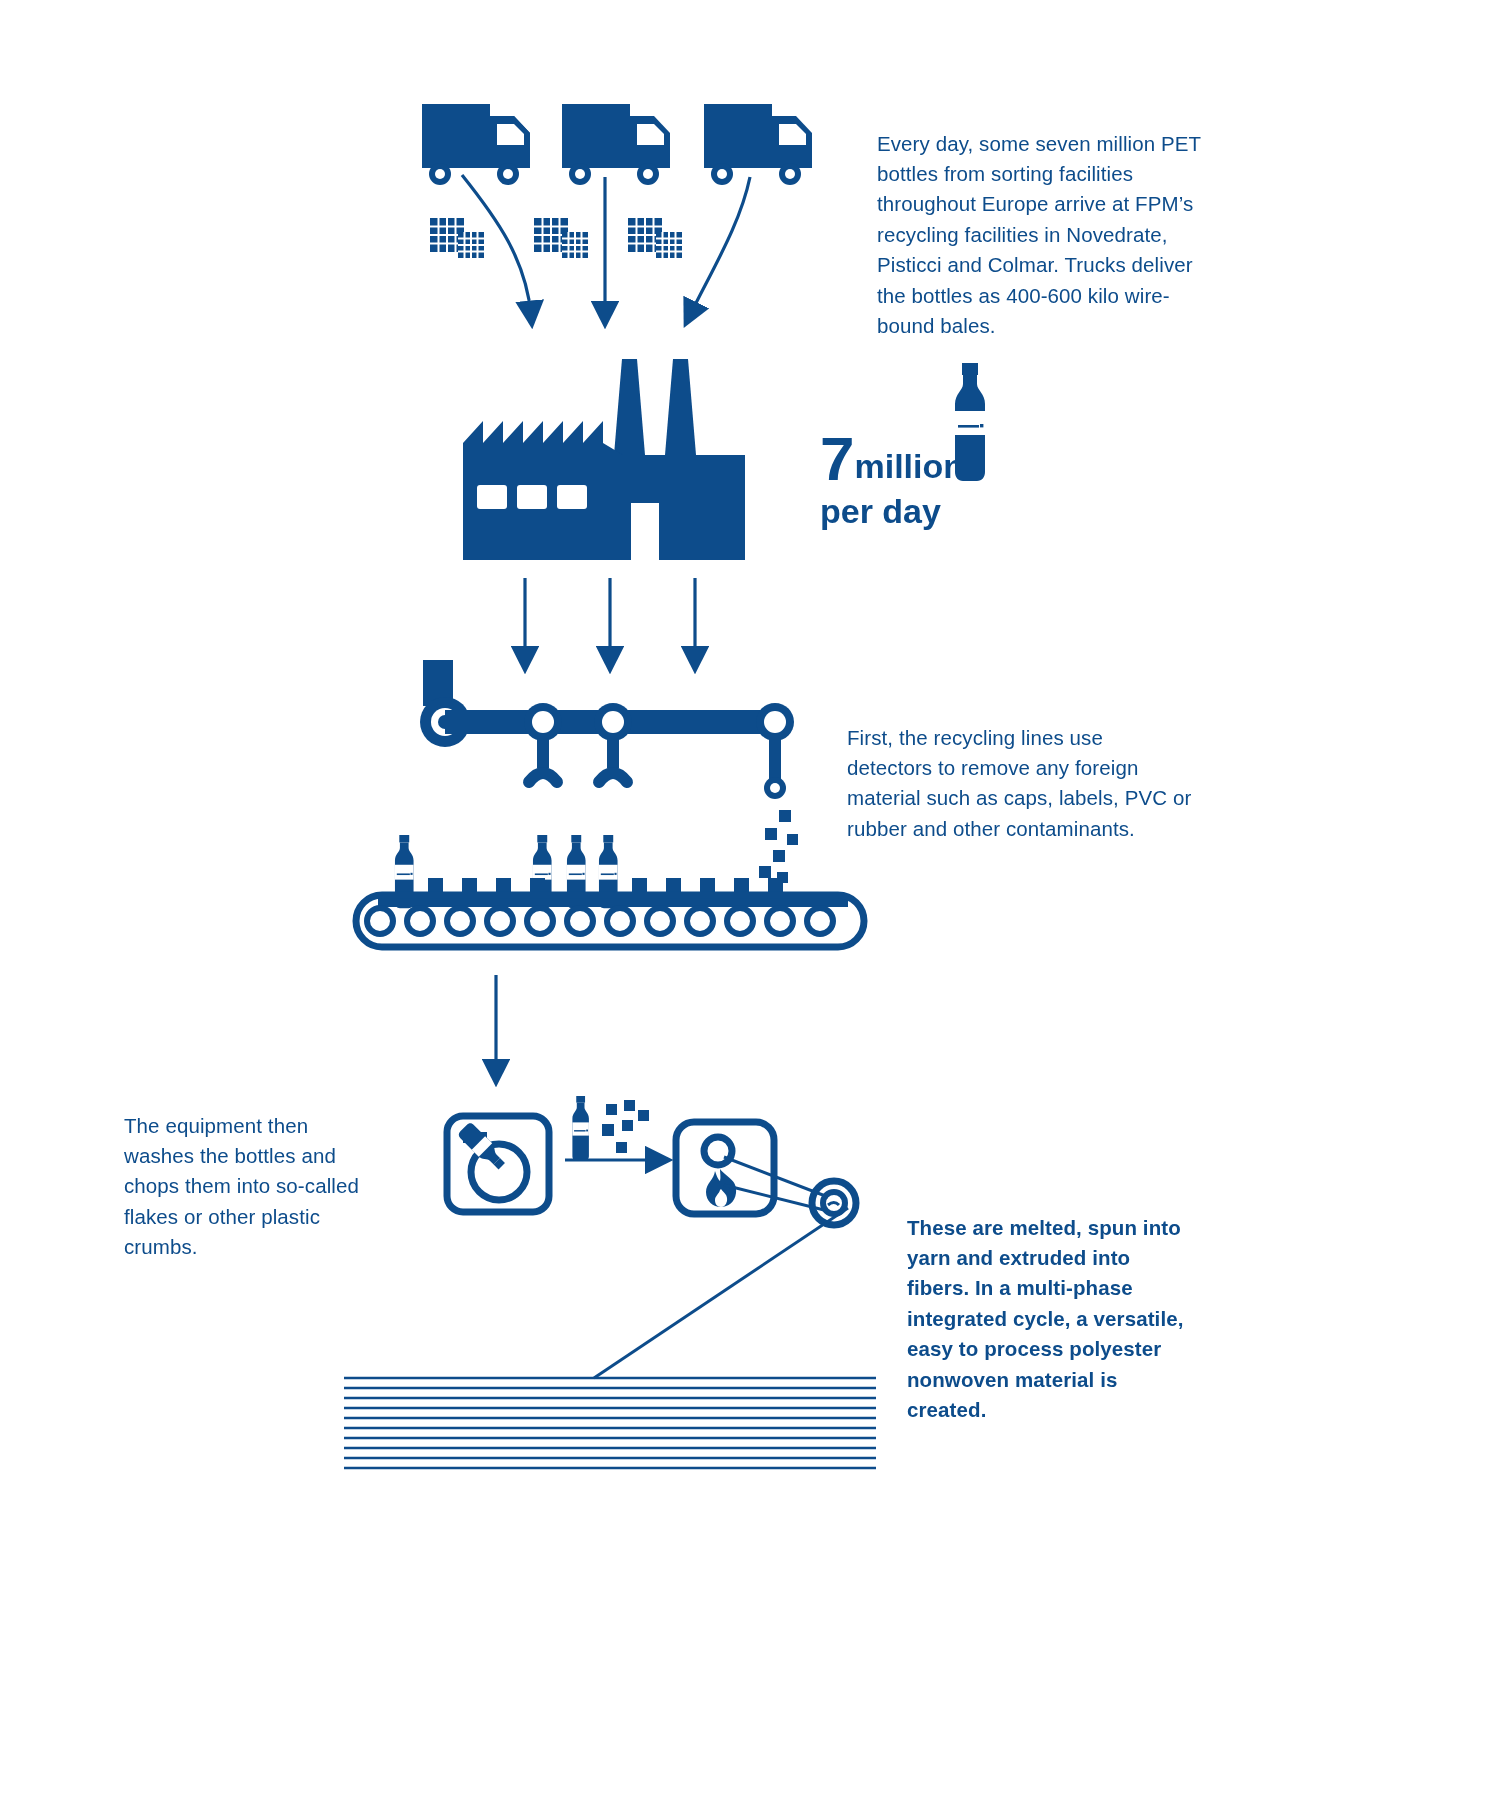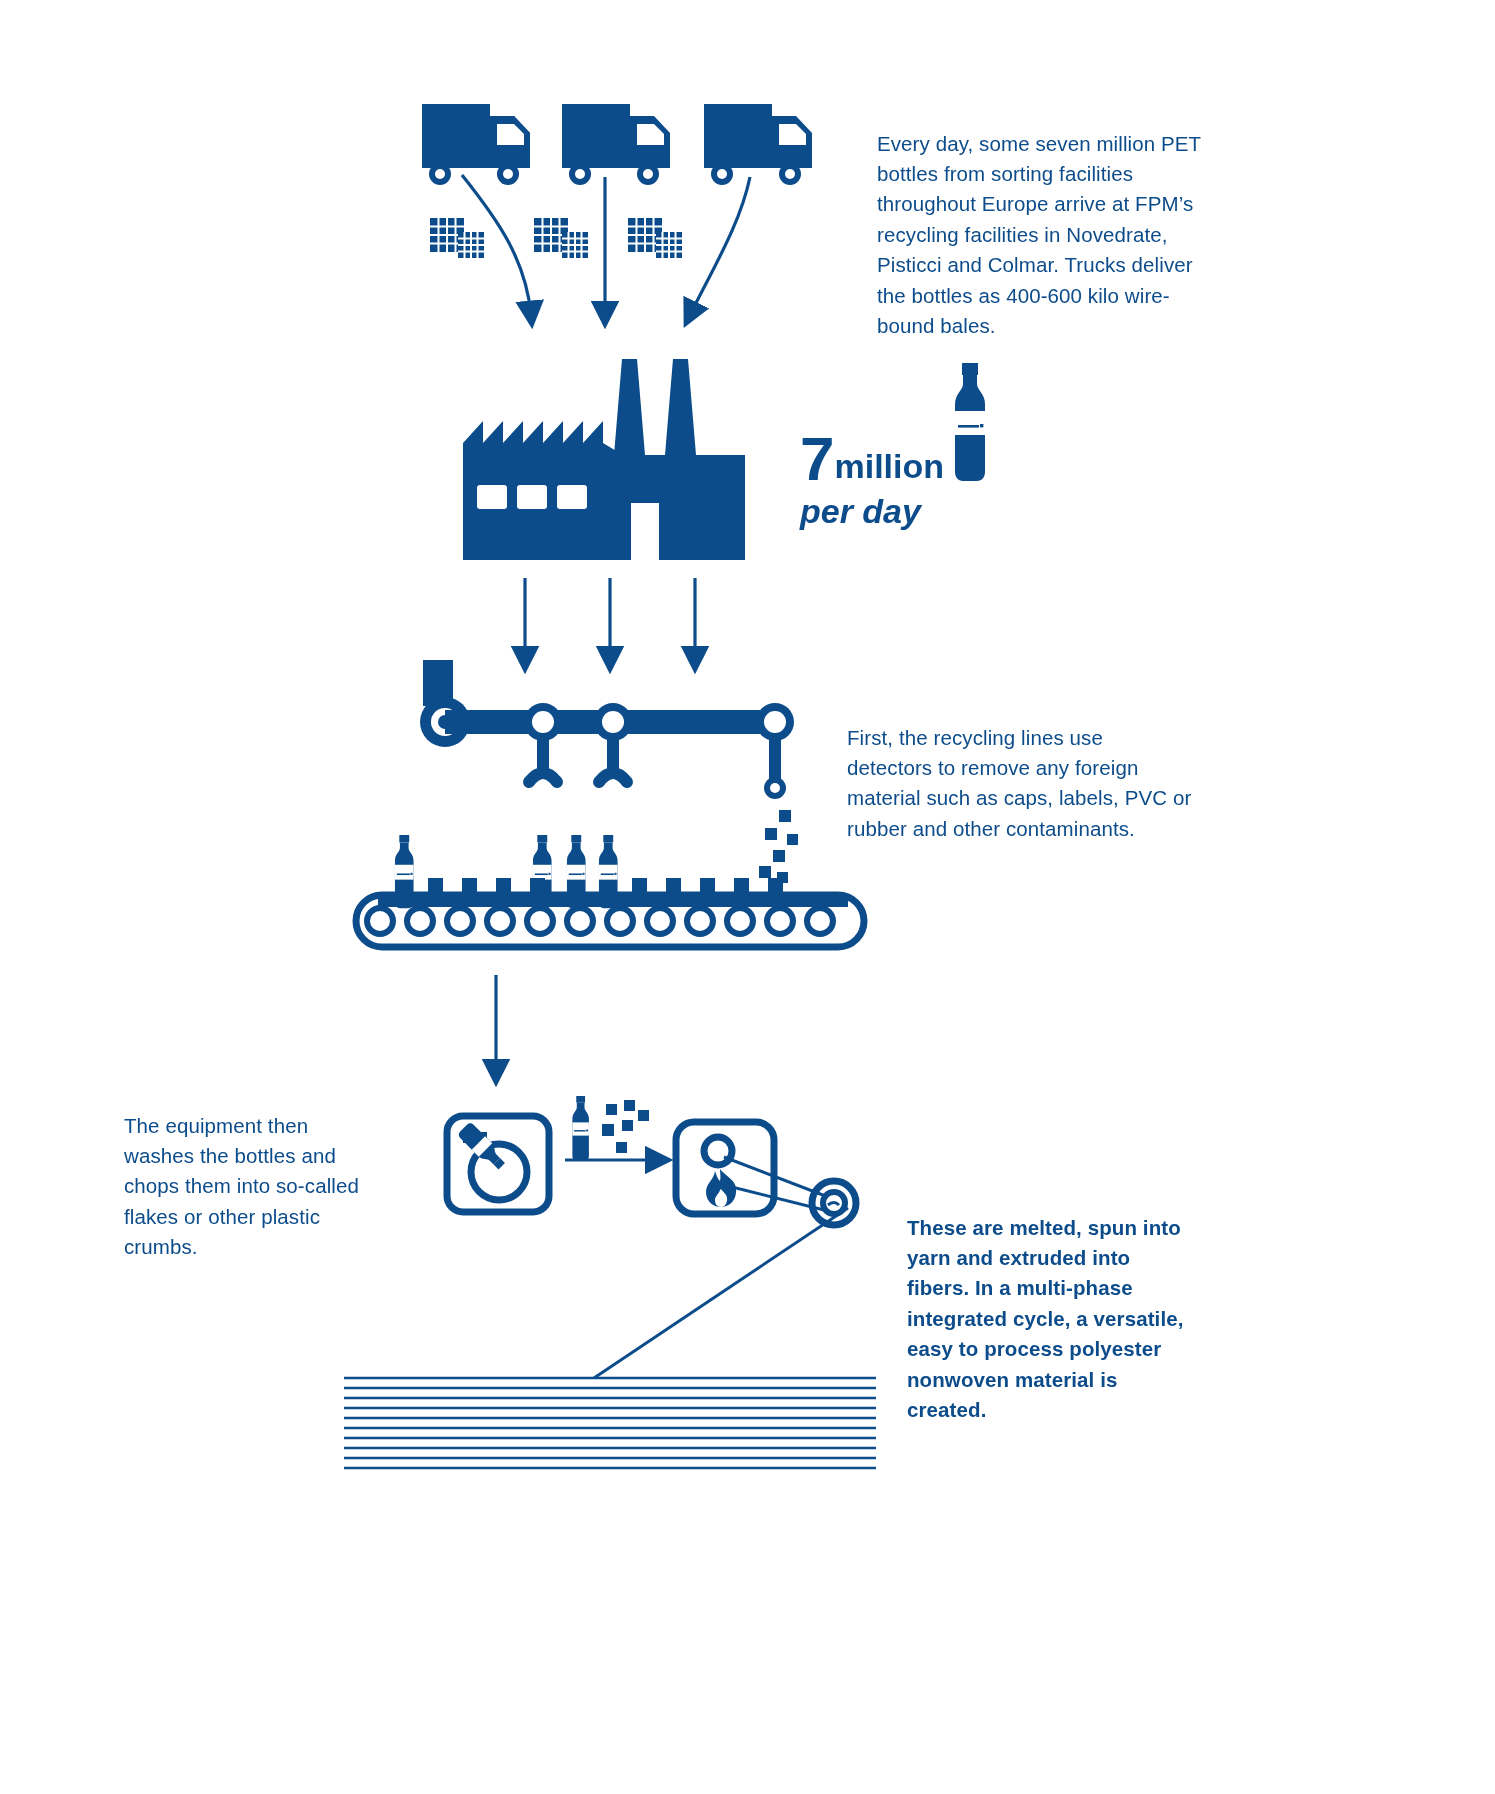--- a/index.html
+++ b/index.html
@@ -15,24 +15,25 @@
     line-height:30.4px;
     color:#0d4c8b;
     letter-spacing:0.1px;
     white-space:pre-line;
   }
   .bignum{
     position:absolute;
     color:#0d4c8b;
     font-weight:700;
     white-space:nowrap;
+    margin-left:20px;
   }
   .bignum .seven{font-size:62px;line-height:58px;vertical-align:-2px;}
   .bignum .mil{font-size:34px;line-height:40px;}
-  .bignum .pd{display:block;font-size:34px;line-height:42px;margin-top:2px;font-style:italic;}
+  .bignum .pd{display:block;font-size:34px;line-height:42px;margin-top:2px;}
   svg{display:block;overflow:visible;}
   .fill{fill:#0d4c8b;}
   .stroke{fill:none;stroke:#0d4c8b;}
 </style>
 </head>
 <body>
 
 <div class="stage">
 
   <svg style="position:absolute;left:412px;top:95px;" width="400" height="260" viewBox="0 0 400 260">

